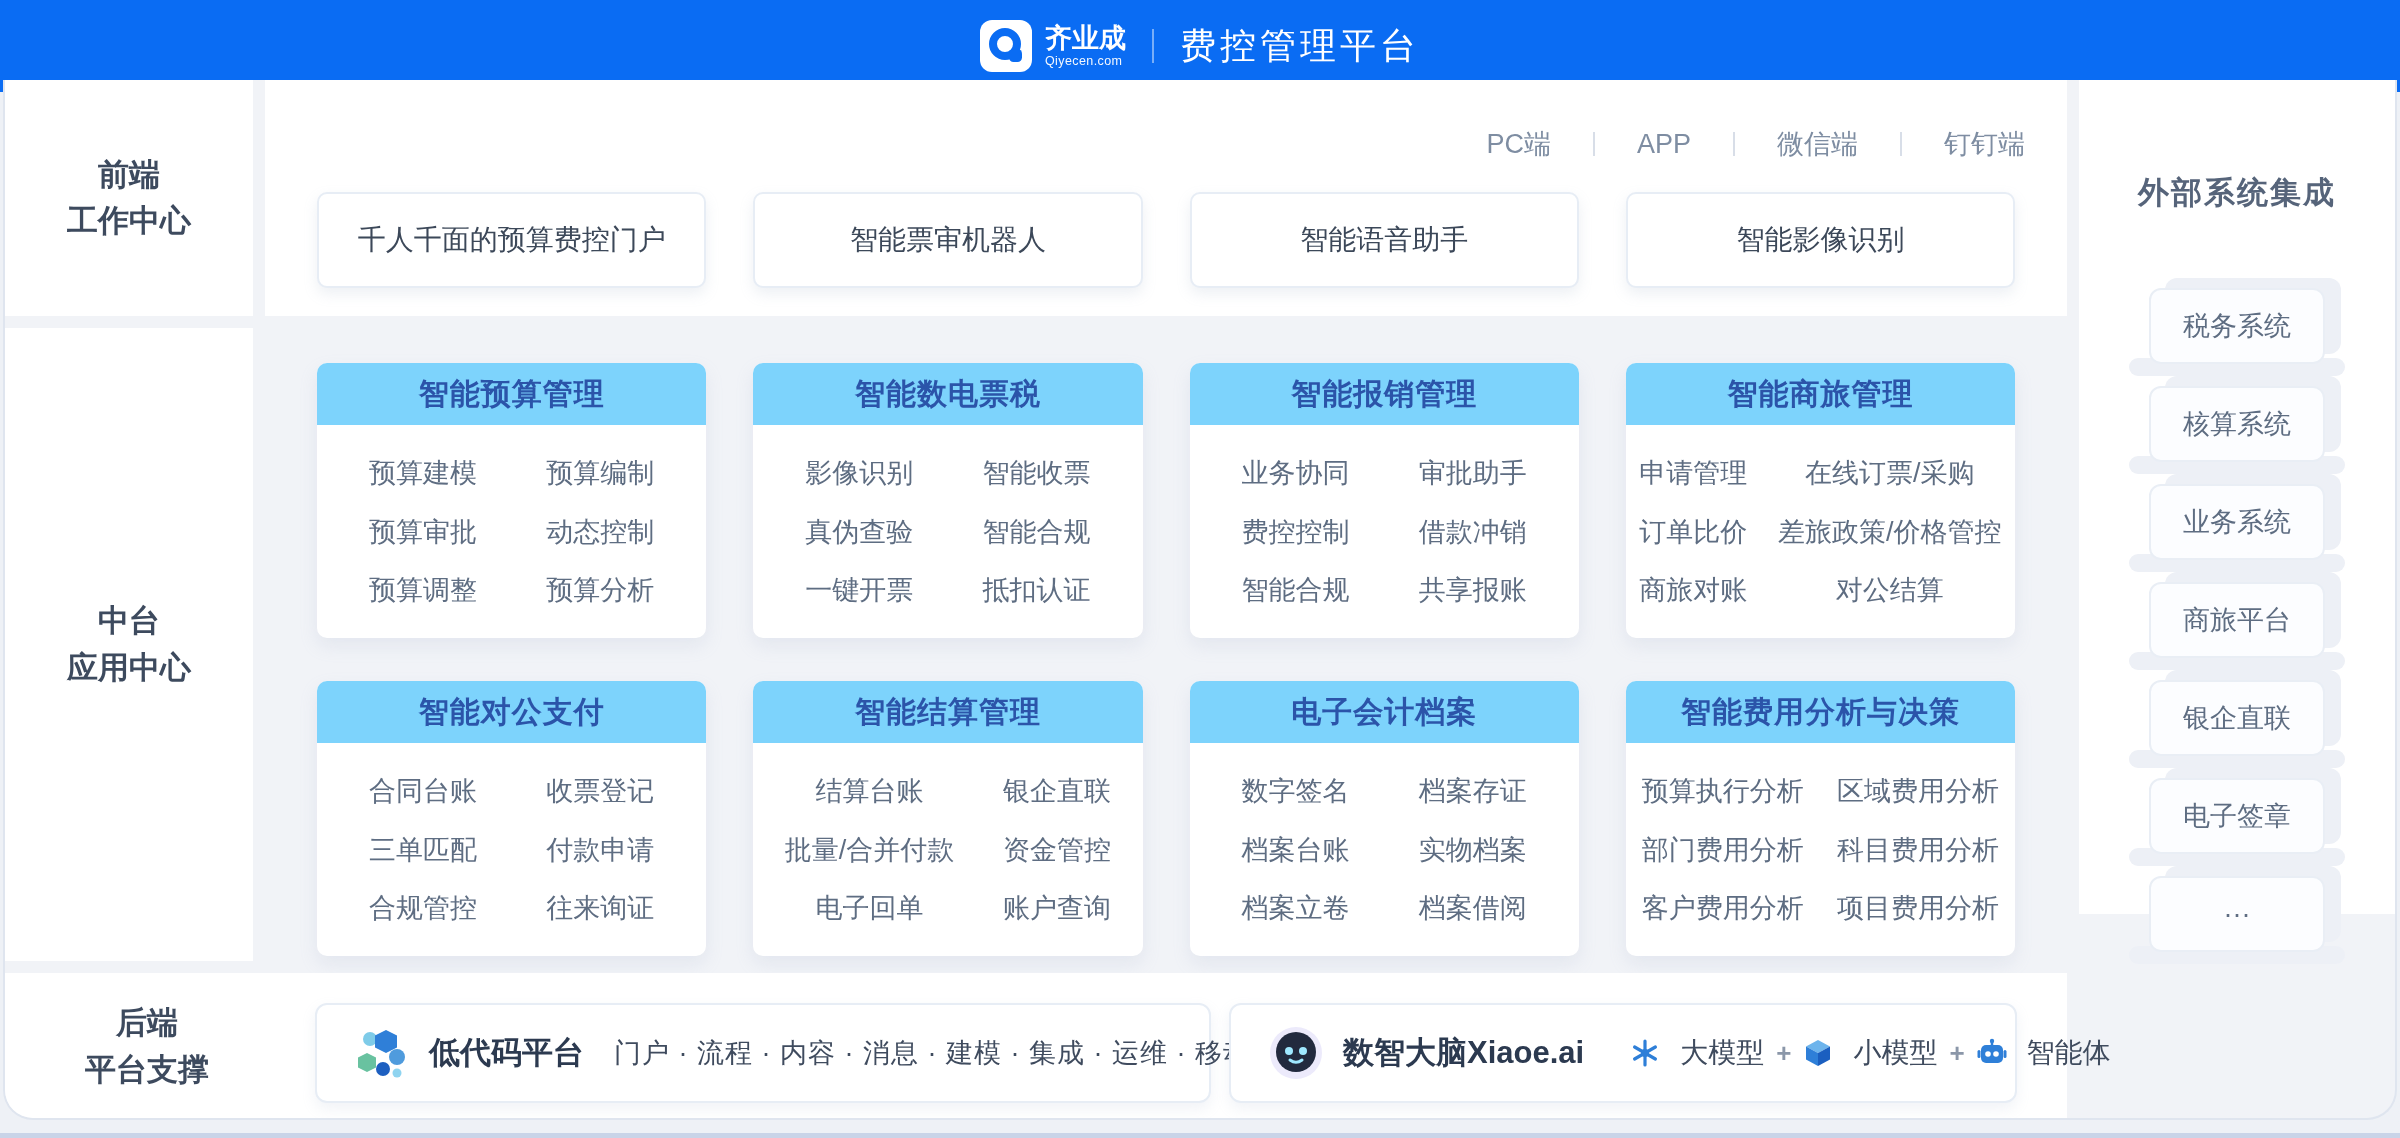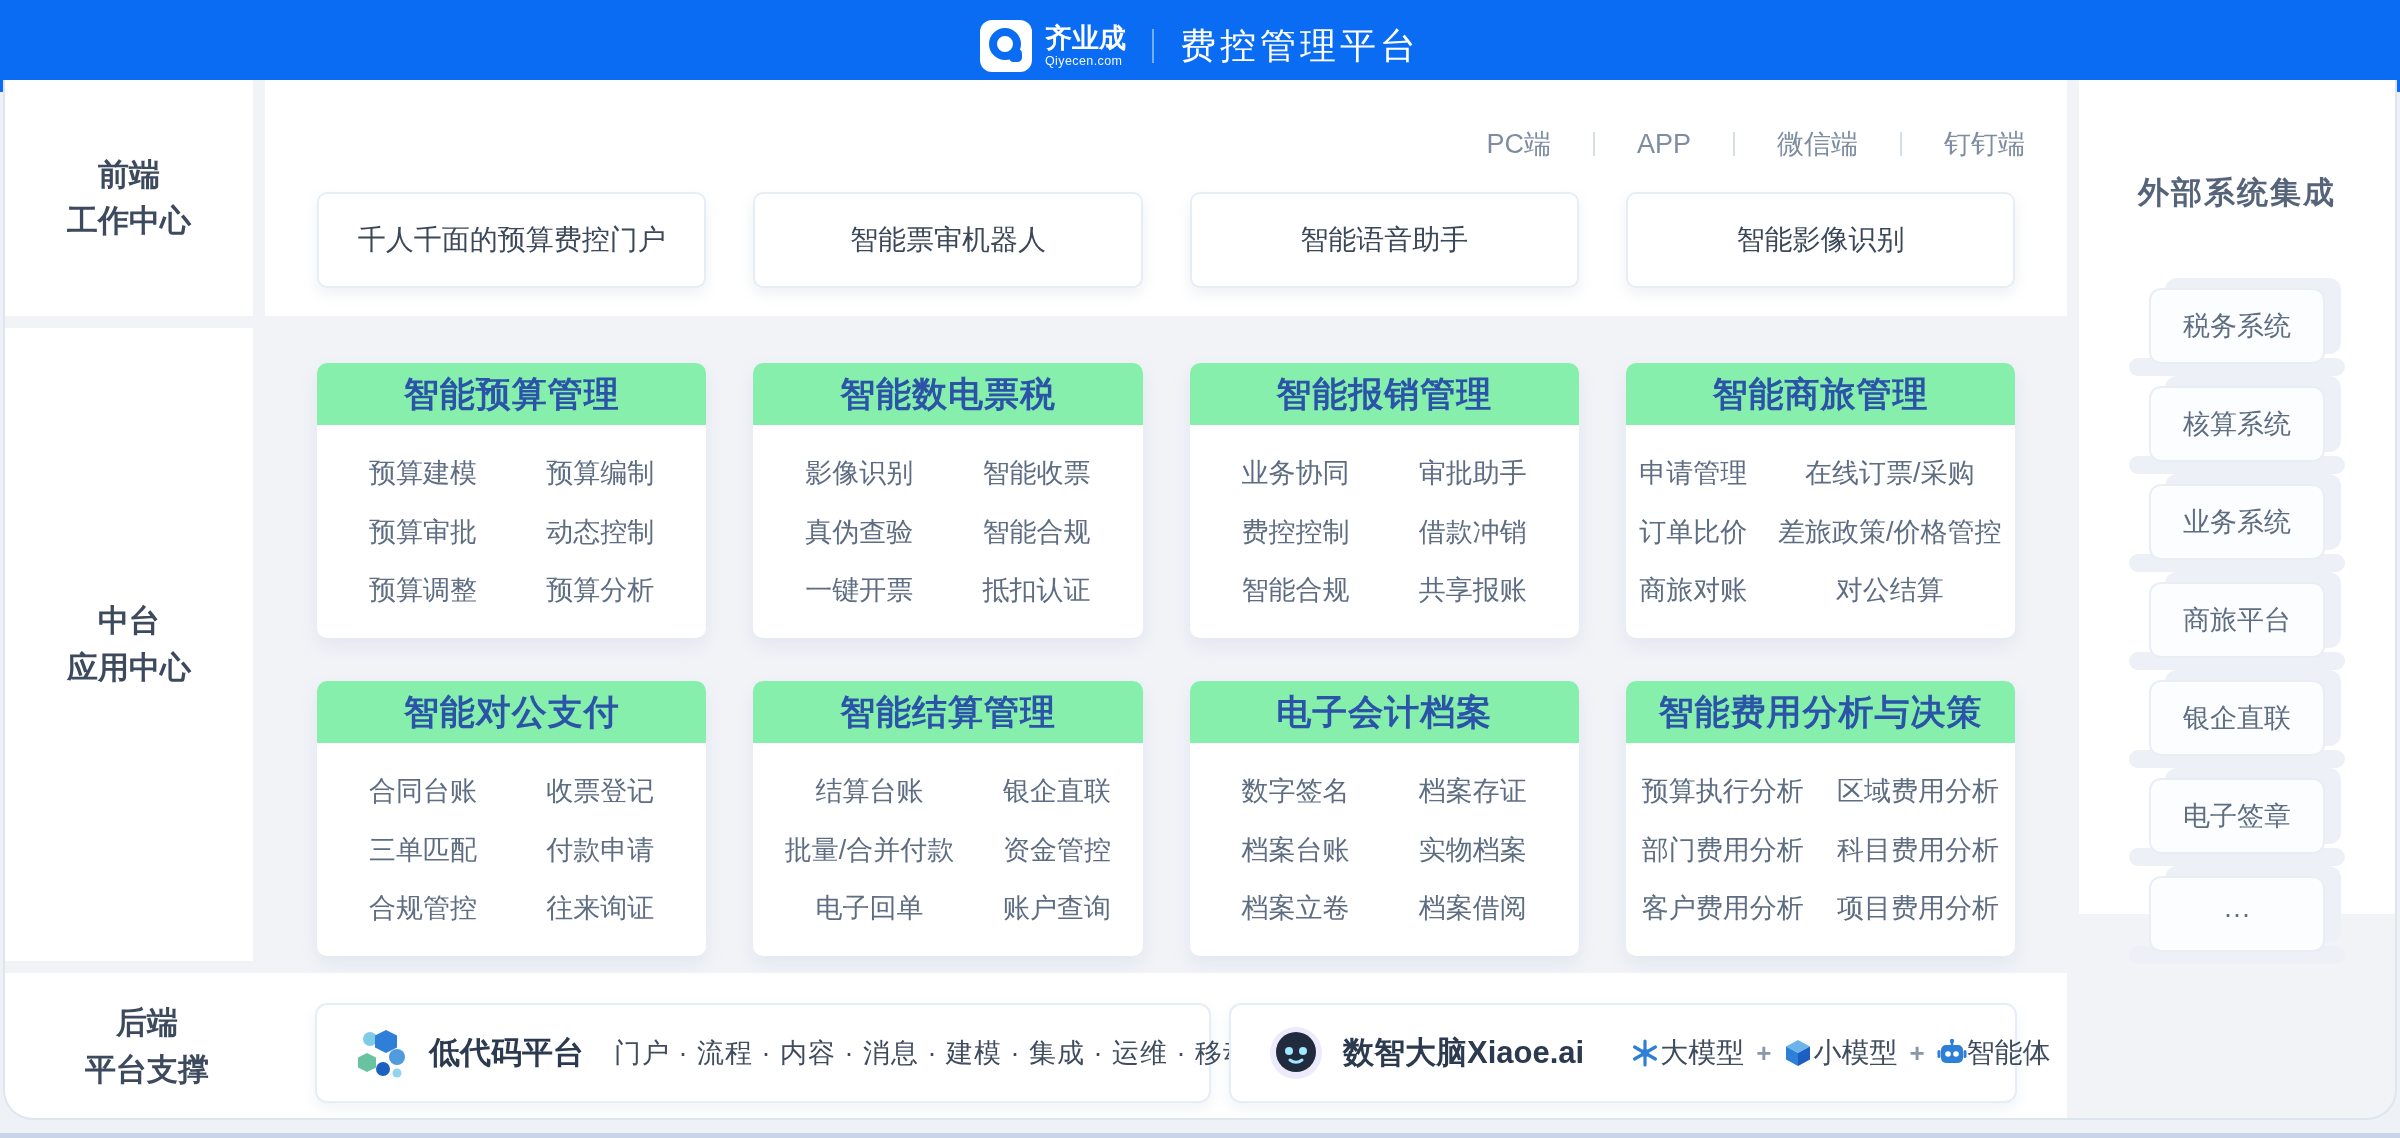--- a/index.html
+++ b/index.html
@@ -48,38 +48,38 @@
   .fcard{flex:1;height:92px;background:#fff;border:2px solid #e7edf5;border-radius:10px;
     box-shadow:0 6px 14px rgba(154,170,196,.18);
     display:flex;align-items:center;justify-content:center;
     font-size:28px;color:#3c4859;font-weight:500;white-space:nowrap}
 
   
   .mid{position:absolute;left:260px;top:236px;width:1802px;height:657px;padding:47px 52px 0;box-sizing:border-box}
   .mrow{display:flex;gap:47px;margin-bottom:43px}
   .mcard{flex:1;height:275px;border-radius:10px;overflow:hidden;background:#fff;
     box-shadow:0 8px 18px rgba(154,170,196,.16);display:flex;flex-direction:column}
-  .mhead{flex:0 0 62px;background:#86efac;display:flex;align-items:center;justify-content:center;
-    font-size:35px;font-weight:700;color:#2b54a9;letter-spacing:1px;white-space:nowrap}
+  .mhead{flex:0 0 62px;background:#7dd3fc;display:flex;align-items:center;justify-content:center;
+    font-size:30px;font-weight:700;color:#2b54a9;letter-spacing:1px;white-space:nowrap}
   .mbody{flex:1;display:grid;grid-template-columns:auto auto;justify-content:space-evenly;
     align-content:space-evenly;column-gap:22px;padding:8px 5px}
   .mitem{font-size:27px;color:#5e6d82;white-space:nowrap;text-align:center}
 
   
   .bottom{position:absolute;left:260px;top:893px;width:1802px;height:147px;
     padding:30px 0 0 50px;box-sizing:border-box;display:flex;gap:18px}
   .bcard{height:100px;background:#fff;border:2px solid #e7edf5;border-radius:12px;
     box-shadow:0 6px 14px rgba(154,170,196,.14);display:flex;align-items:center;box-sizing:border-box}
   .bcard.lowcode{width:896px;padding-left:38px}
   .bcard.brain{width:788px;padding-left:38px}
   .bicon{width:54px;height:54px;flex:0 0 54px}
   .bname{font-size:31px;font-weight:700;color:#2c3a50;margin-left:20px;white-space:nowrap}
   .bdesc{font-size:27px;color:#3f4b5e;margin-left:30px;letter-spacing:1px;white-space:nowrap}
   .bparts{display:flex;align-items:center;margin-left:46px}
-  .bpart{display:flex;align-items:center;gap:0;font-size:28px;color:#3f4b5e;white-space:nowrap}
+  .bpart{display:flex;align-items:center;gap:20px;font-size:28px;color:#3f4b5e;white-space:nowrap}
   .picon{width:30px;height:30px}
   .plus{color:#8b97a9;font-size:26px;margin:0 12px;font-weight:600}
 
   
   .rtitle{margin-top:92px;text-align:center;font-size:31px;font-weight:700;color:#56647a;letter-spacing:2px}
   .ritems{margin-top:74px;display:flex;flex-direction:column;align-items:center;gap:22px}
   .sysitem{position:relative;width:176px;height:76px}
   .sysitem::before{content:"";position:absolute;top:-10px;right:-16px;bottom:10px;left:16px;
     background:#edf0f6;border-radius:12px}
   .sysitem::after{content:"";position:absolute;left:-20px;right:-20px;bottom:-12px;height:18px;

